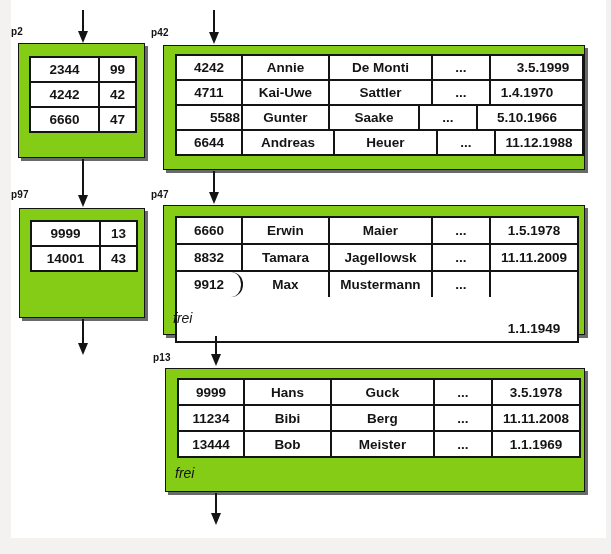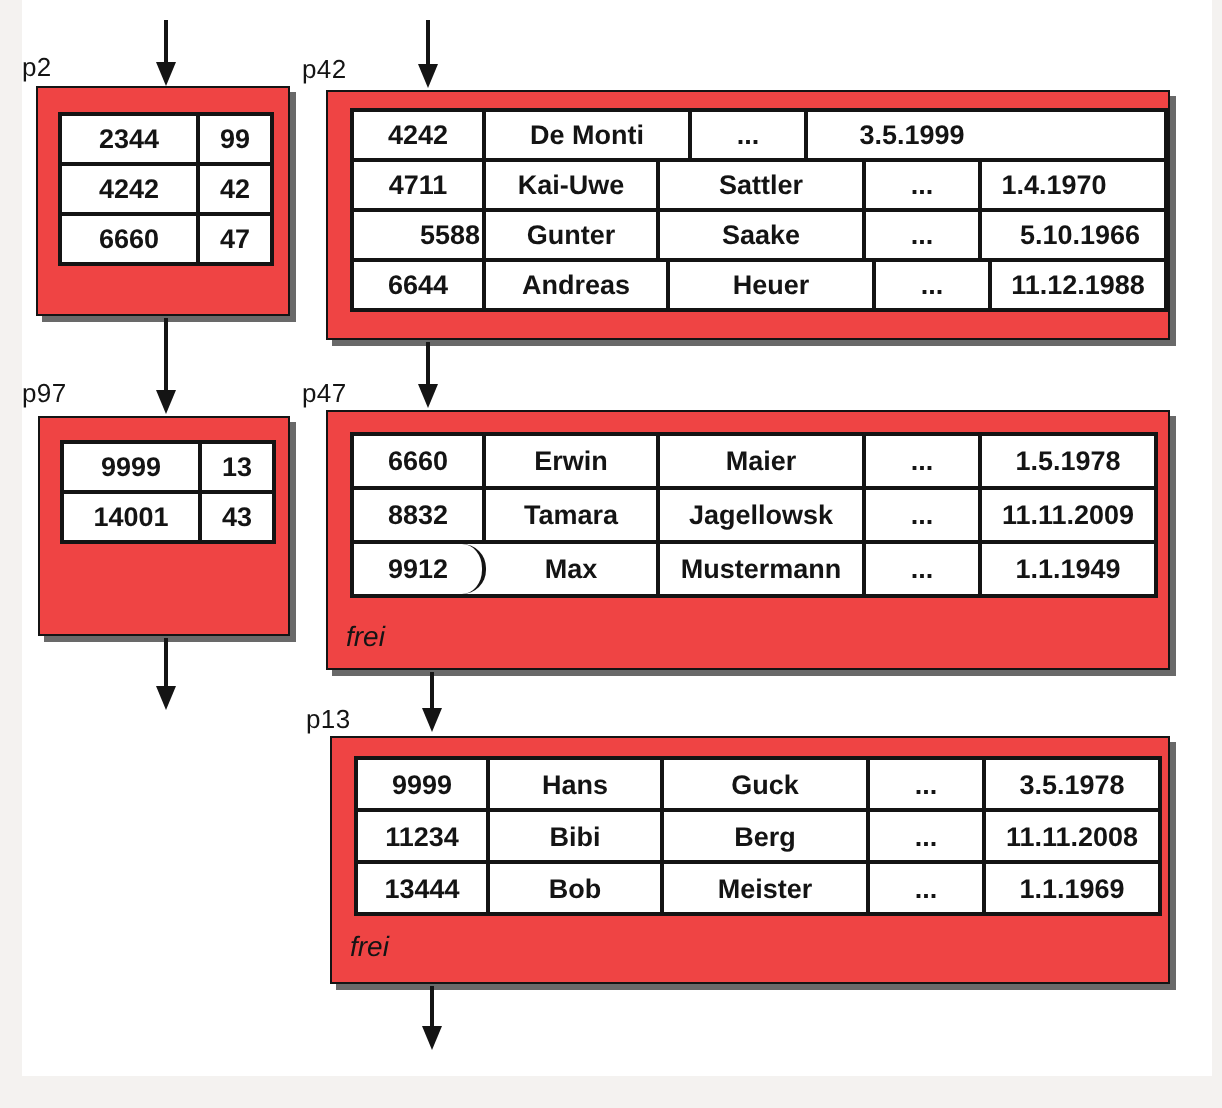--- a/index.html
+++ b/index.html
@@ -14,27 +14,27 @@
   .slide {
     position: absolute;
     left: 11px; top: 0;
     width: 595px; height: 538px;
     background: #ffffff;
   }
   .diagram { position: absolute; left: 0; top: 0; width: 611px; height: 554px; }
 
   .pagelabel {
     position: absolute;
-    font-size: 13px;
-    font-weight: normal;
+    font-size: 10px;
+    font-weight: bold;
     letter-spacing: 0.2px;
   }
   .pagebox {
     position: absolute;
-    background: #ef4444;
+    background: #84cc16;
     border: 1.5px solid #141414;
     box-shadow: 3px 3px 0 0 rgba(55,55,55,0.75);
   }
   .dtable {
     position: absolute;
     border: 2px solid #141414;
     background: #fff;
   }
   .trow { display: flex; }
   .trow + .trow { border-top: 2px solid #141414; }
@@ -104,35 +104,36 @@
           <div class="tcell" style="width: 35px; height: 23px;">47</div>
         </div>
       </div>
   </div>
 
   <div class="pagelabel" style="left:151px;top:27px">p42</div>
   <div class="pagebox" style="left:163px;top:45px;width:422px;height:125px">
     <div class="dtable" style="left:11px;top:8px">
         <div class="trow">
           <div class="tcell" style="width: 66px; height: 23px;">4242</div>
+          <div class="tcell" style="width: 87px; height: 23px;">Annie</div>
           <div class="tcell" style="width: 103px; height: 23px;">De Monti</div>
           <div class="tcell" style="width: 58px; height: 23px;">...</div>
           <div class="tcell" style="width: 86px; height: 23px; padding-left: 18px;">3.5.1999</div>
         </div>
         <div class="trow">
           <div class="tcell" style="width: 66px; height: 23px;">4711</div>
           <div class="tcell" style="width: 87px; height: 23px;">Kai-Uwe</div>
           <div class="tcell" style="width: 103px; height: 23px;">Sattler</div>
           <div class="tcell" style="width: 58px; height: 23px;">...</div>
           <div class="tcell" style="width: 72px; height: 23px;">1.4.1970</div>
         </div>
         <div class="trow">
           <div class="tcell" style="width: 66px; height: 23px; padding-left: 32px;">5588</div>
           <div class="tcell" style="width: 87px; height: 23px;">Gunter</div>
-          <div class="tcell" style="width: 103px; height: 23px;">Saake</div>
+          <div class="tcell" style="width: 90px; height: 23px;">Saake</div>
           <div class="tcell" style="width: 58px; height: 23px;">...</div>
           <div class="tcell" style="width: 86px; height: 23px; padding-left: 12px;">5.10.1966</div>
         </div>
         <div class="trow">
           <div class="tcell" style="width: 66px; height: 23px;">6644</div>
           <div class="tcell" style="width: 92px; height: 23px; text-align: right;">Andreas</div>
           <div class="tcell" style="width: 103px; height: 23px;">Heuer</div>
           <div class="tcell" style="width: 58px; height: 23px;">...</div>
           <div class="tcell" style="width: 86px; height: 23px;">11.12.1988</div>
         </div>
@@ -178,21 +179,21 @@
           <div class="tcell" style="width: 87px; height: 25px;">Tamara</div>
           <div class="tcell" style="width: 103px; height: 25px;">Jagellowsk</div>
           <div class="tcell" style="width: 58px; height: 25px;">...</div>
           <div class="tcell" style="width: 86px; height: 25px;">11.11.2009</div>
         </div>
         <div class="trow">
           <div class="tcell" style="width: 66px; height: 25px; border-radius: 12px;">9912</div>
           <div class="tcell" style="width: 87px; height: 25px;">Max</div>
           <div class="tcell" style="width: 103px; height: 25px; text-align: right;">Mustermann</div>
           <div class="tcell" style="width: 58px; height: 25px;">...</div>
-          <div class="tcell" style="width: 86px; height: 25px;">1.1.1949</div>
+          <div class="tcell" style="width: 86px; height: 25px; margin-top: 44px;">1.1.1949</div>
         </div>
       </div>
     <div class="frei" style="left:9px;bottom:8px">frei</div>
   </div>
 
   <div class="arrow" style="left:77px;top:319px;height:36px">
     <div class="aline"></div>
     <div class="ahead"></div>
   </div>
 

